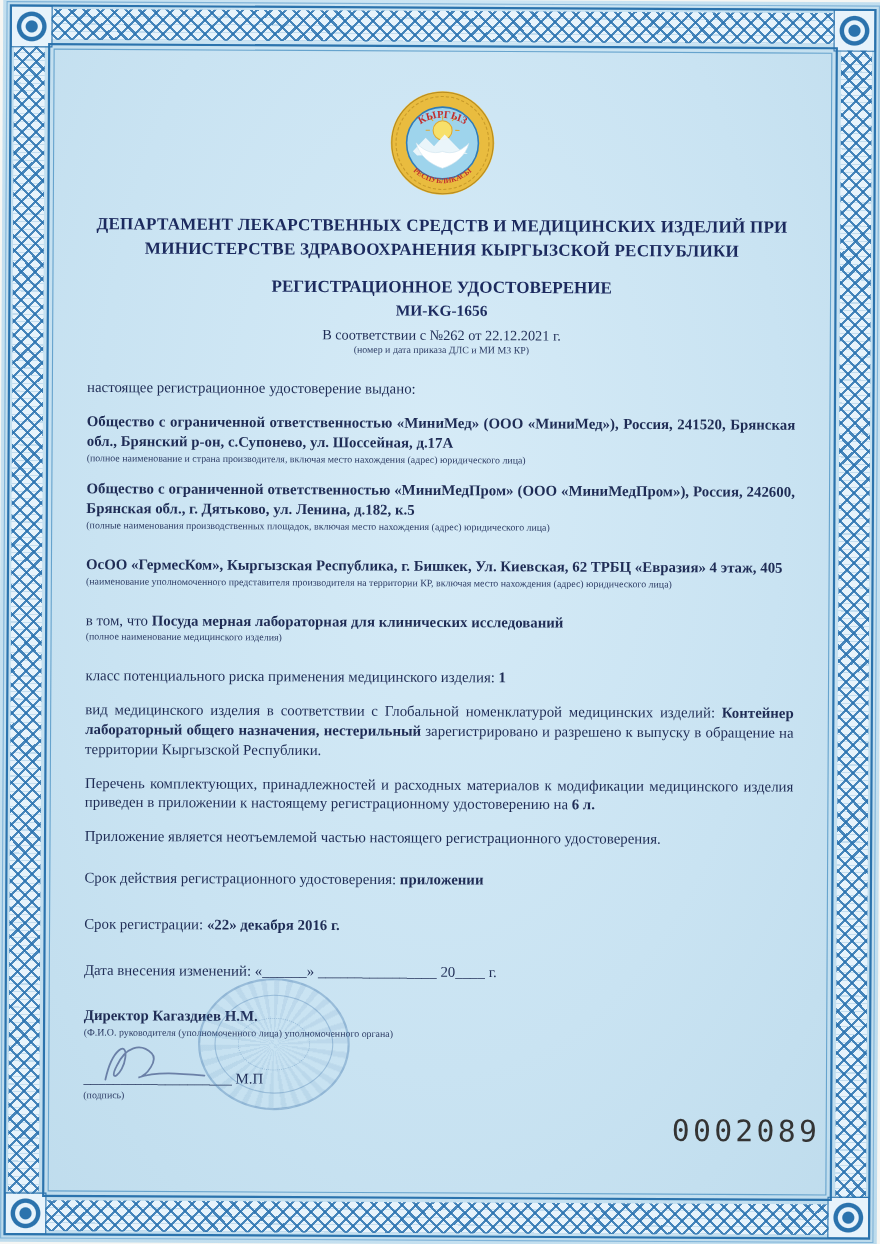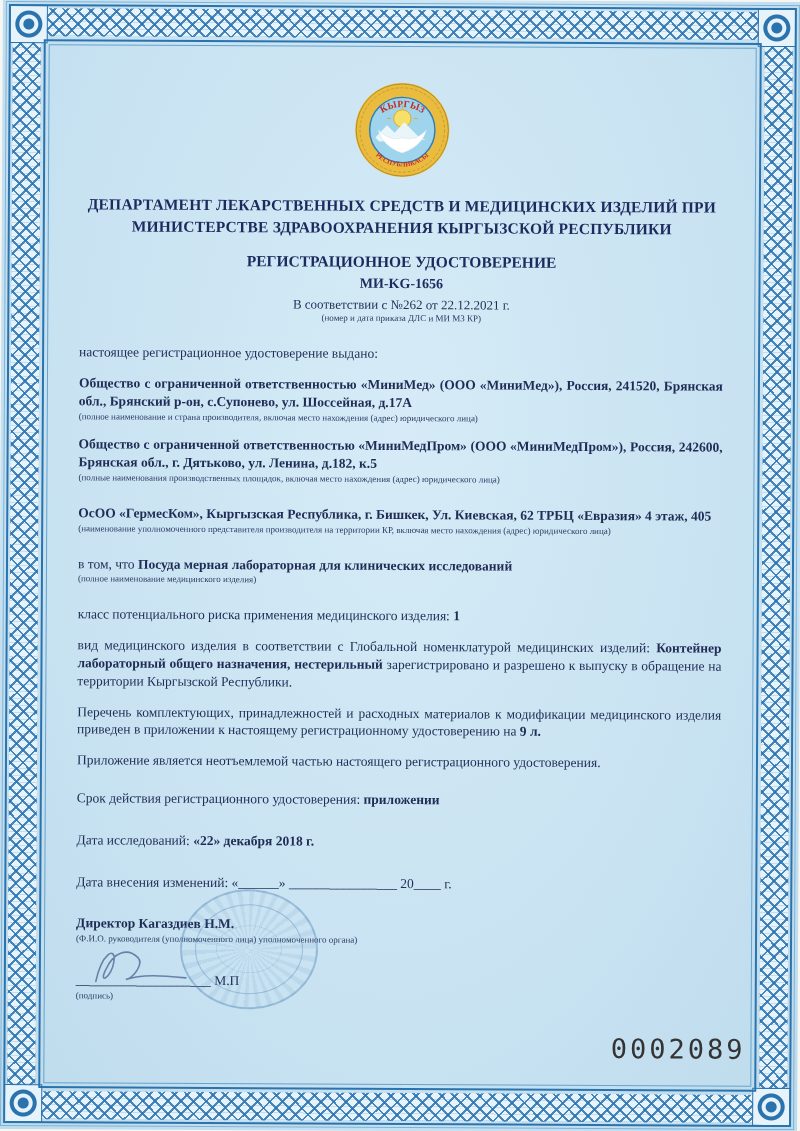--- a/index.html
+++ b/index.html
@@ -62,21 +62,21 @@
     border:2px solid rgba(80,130,180,0.40);border-radius:50%;
     background:repeating-conic-gradient(rgba(80,130,180,0.10) 0 5deg, transparent 5deg 12deg);
   }
   .stamp::before{
     content:"";position:absolute;inset:13px;border:1px solid rgba(80,130,180,0.38);border-radius:50%;
   }
   .stamp::after{
     content:"";position:absolute;inset:34px;border:1px dotted rgba(80,130,180,0.35);border-radius:50%;
   }
   .serial{
-    position:absolute;right:52px;bottom:68px;
+    position:absolute;right:52px;bottom:88px;
     font-family:"DejaVu Sans Mono", monospace;
     font-size:27px;letter-spacing:3px;color:#343434;
   }
 </style>
 </head>
 <body>
 
 <div class="sheet">
   <div class="frame-outer"></div>
   <div class="frame-outer2"></div>
@@ -140,27 +140,27 @@
     <p class="para b mt-lg">ОсОО «ГермесКом», Кыргызская Республика, г. Бишкек, Ул. Киевская, 62 ТРБЦ «Евразия» 4 этаж, 405</p>
     <div class="note">(наименование уполномоченного представителя производителя на территории КР, включая место нахождения (адрес) юридического лица)</div>
 
     <p class="para mt-lg"><span>в том, что </span><b>Посуда мерная лабораторная для клинических исследований</b></p>
     <div class="note">(полное наименование медицинского изделия)</div>
 
     <p class="para mt-lg"><span>класс потенциального риска применения медицинского изделия: </span><b>1</b></p>
 
     <p class="para"><span>вид медицинского изделия в соответствии с Глобальной номенклатурой медицинских изделий: </span><b>Контейнер лабораторный общего назначения, нестерильный</b><span> зарегистрировано и разрешено к выпуску в обращение на территории Кыргызской Республики.</span></p>
 
-    <p class="para"><span>Перечень комплектующих, принадлежностей и расходных материалов к модификации медицинского изделия приведен в приложении к настоящему регистрационному удостоверению на </span><b>9 л.</b></p>
+    <p class="para"><span>Перечень комплектующих, принадлежностей и расходных материалов к модификации медицинского изделия приведен в приложении к настоящему регистрационному удостоверению на </span><b>6 л.</b></p>
 
     <p class="para">Приложение является неотъемлемой частью настоящего регистрационного удостоверения.</p>
 
     <p class="para mt-lg"><span>Срок действия регистрационного удостоверения: </span><b>приложении</b></p>
 
-    <p class="para mt-xl"><span>Дата исследований: </span><b>«22» декабря 2018 г.</b></p>
+    <p class="para mt-xl"><span>Срок регистрации: </span><b>«22» декабря 2016 г.</b></p>
 
     <p class="para mt-xl">Дата внесения изменений: «______» ________________ 20____ г.</p>
 
     <p class="para b mt-xl">Директор Кагаздиев Н.М.</p>
     <div class="note">(Ф.И.О. руководителя (уполномоченного лица) уполномоченного органа)</div>
 
     <div class="sig-row">
       <svg class="sig-svg" width="140" height="52" viewBox="0 0 140 52">
         <path d="M14 44 C20 16 34 8 32 24 C30 40 16 48 24 32 C32 14 46 10 56 20 C62 26 52 40 44 42 C60 36 82 38 104 40" fill="none" stroke="#5a6f9a" stroke-width="1.6" opacity="0.85" stroke-linecap="round"></path>
       </svg>

